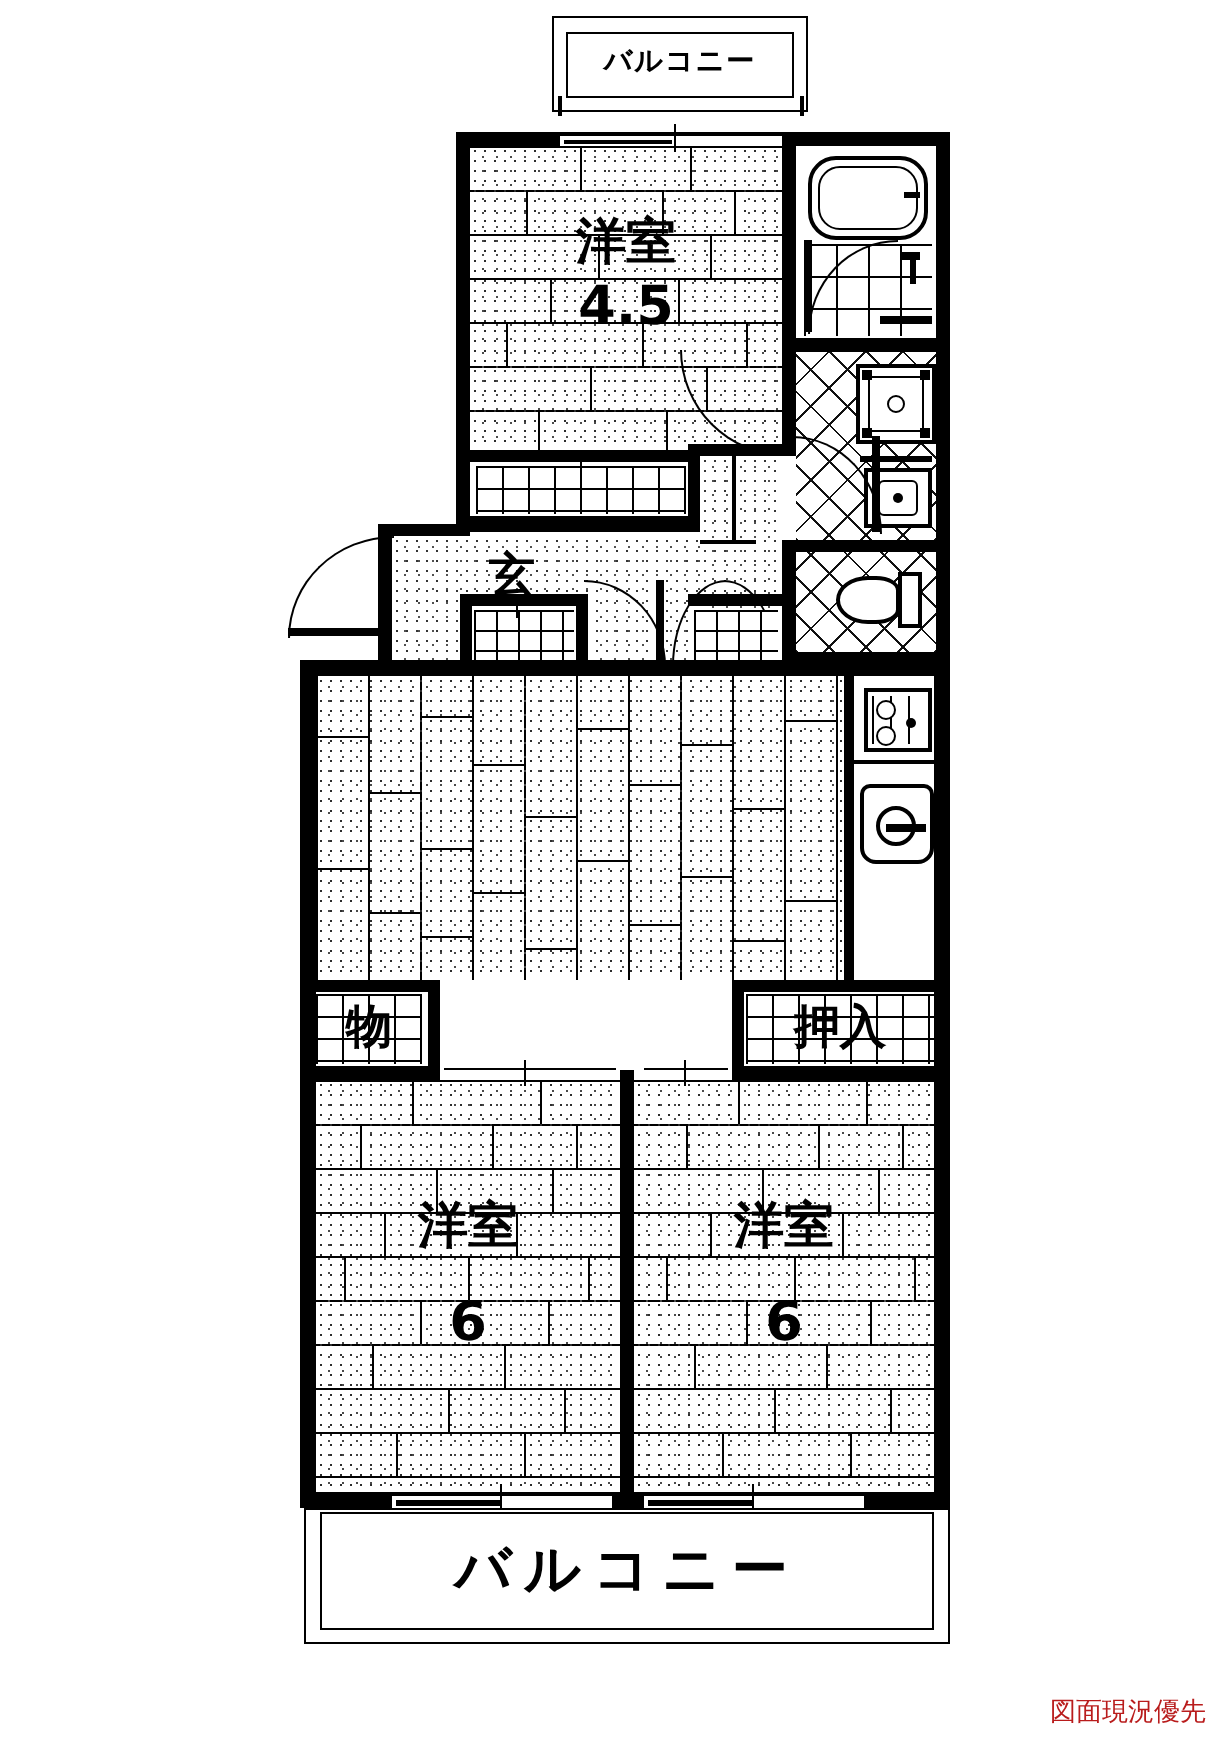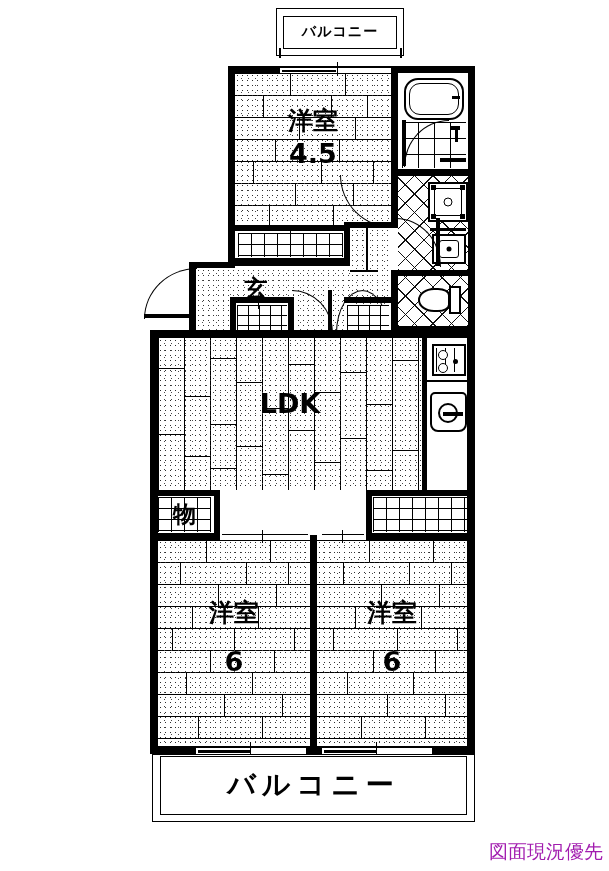--- a/index.html
+++ b/index.html
@@ -268,22 +268,22 @@
     background: #000;
     border-radius: 50%;
   }
   .thin-line { position: absolute; background: #000; }
 
   
   #footer-note {
     position: absolute;
     right: 6px;
     bottom: 6px;
-    font-size: 19px;
-    color: #a21caf;
+    font-size: 13px;
+    color: #b91c1c;
     letter-spacing: 0px;
     white-space: nowrap;
     font-family: "DejaVu Sans", "Liberation Sans", sans-serif;
   }
 </style>
 </head>
 <body>
 
 <div id="plan">
 
@@ -428,21 +428,20 @@
     <span style="top:92px;  left:130px; width:26px;"></span>
     <span style="top:54px;  left:156px; width:26px;"></span>
     <span style="top:124px; left:156px; width:26px;"></span>
     <span style="top:34px;  left:182px; width:26px;"></span>
     <span style="top:100px; left:182px; width:26px;"></span>
     <span style="top:66px;  left:208px; width:26px;"></span>
     <span style="top:132px; left:208px; width:26px;"></span>
     <span style="top:22px;  left:234px; width:26px;"></span>
     <span style="top:112px; left:234px; width:26px;"></span>
   </div>
-  <div class="label lbl-ldk" style="left:240px; top:390px; width:100px;">LDK</div>
 
   <div class="wall abs" style="left:422px; top:338px; width:5px; height:152px;"></div>
   <div class="abs" style="left:427px; top:338px; width:40px; height:152px; background:#ffffff;"></div>
 
   <div class="fix stove" style="left:432px; top:344px; width:34px; height:32px;">
     <div class="stove-grid"></div>
     <div class="burner" style="left:4px;  top:4px;"></div>
     <div class="burner" style="left:4px;  top:17px;"></div>
     <div class="burner-s" style="right:6px; top:13px;"></div>
   </div>
@@ -455,20 +454,21 @@
 
   <div class="wall abs" style="left:214px; top:490px; width:6px; height:45px;"></div>
   <div class="wall abs" style="left:155px; top:490px; width:65px; height:6px;"></div>
   <div class="grid-closet abs" style="left:158px; top:497px; width:53px; height:35px;"></div>
   <div class="label lbl-small" style="left:158px; top:502px; width:53px;">物</div>
   <div class="wall abs" style="left:150px; top:533px; width:70px; height:7px;"></div>
 
   <div class="wall abs" style="left:366px; top:490px; width:6px; height:45px;"></div>
   <div class="wall abs" style="left:366px; top:490px; width:109px; height:6px;"></div>
   <div class="grid-closet abs" style="left:373px; top:497px; width:94px; height:35px;"></div>
+  <div class="label lbl-small" style="left:373px; top:502px; width:94px;">押入</div>
   <div class="wall abs" style="left:366px; top:533px; width:109px; height:7px;"></div>
 
   <div class="planks-h abs" style="left:158px; top:540px; width:152px; height:206px;"></div>
   <div class="abs seamh" style="left:158px; top:540px; width:152px; height:206px;">
     <span style="left:48px;  top:0px;   height:22px;"></span>
     <span style="left:112px; top:0px;   height:22px;"></span>
     <span style="left:22px;  top:22px;  height:22px;"></span>
     <span style="left:88px;  top:22px;  height:22px;"></span>
     <span style="left:130px; top:22px;  height:22px;"></span>
     <span style="left:60px;  top:44px;  height:22px;"></span>

